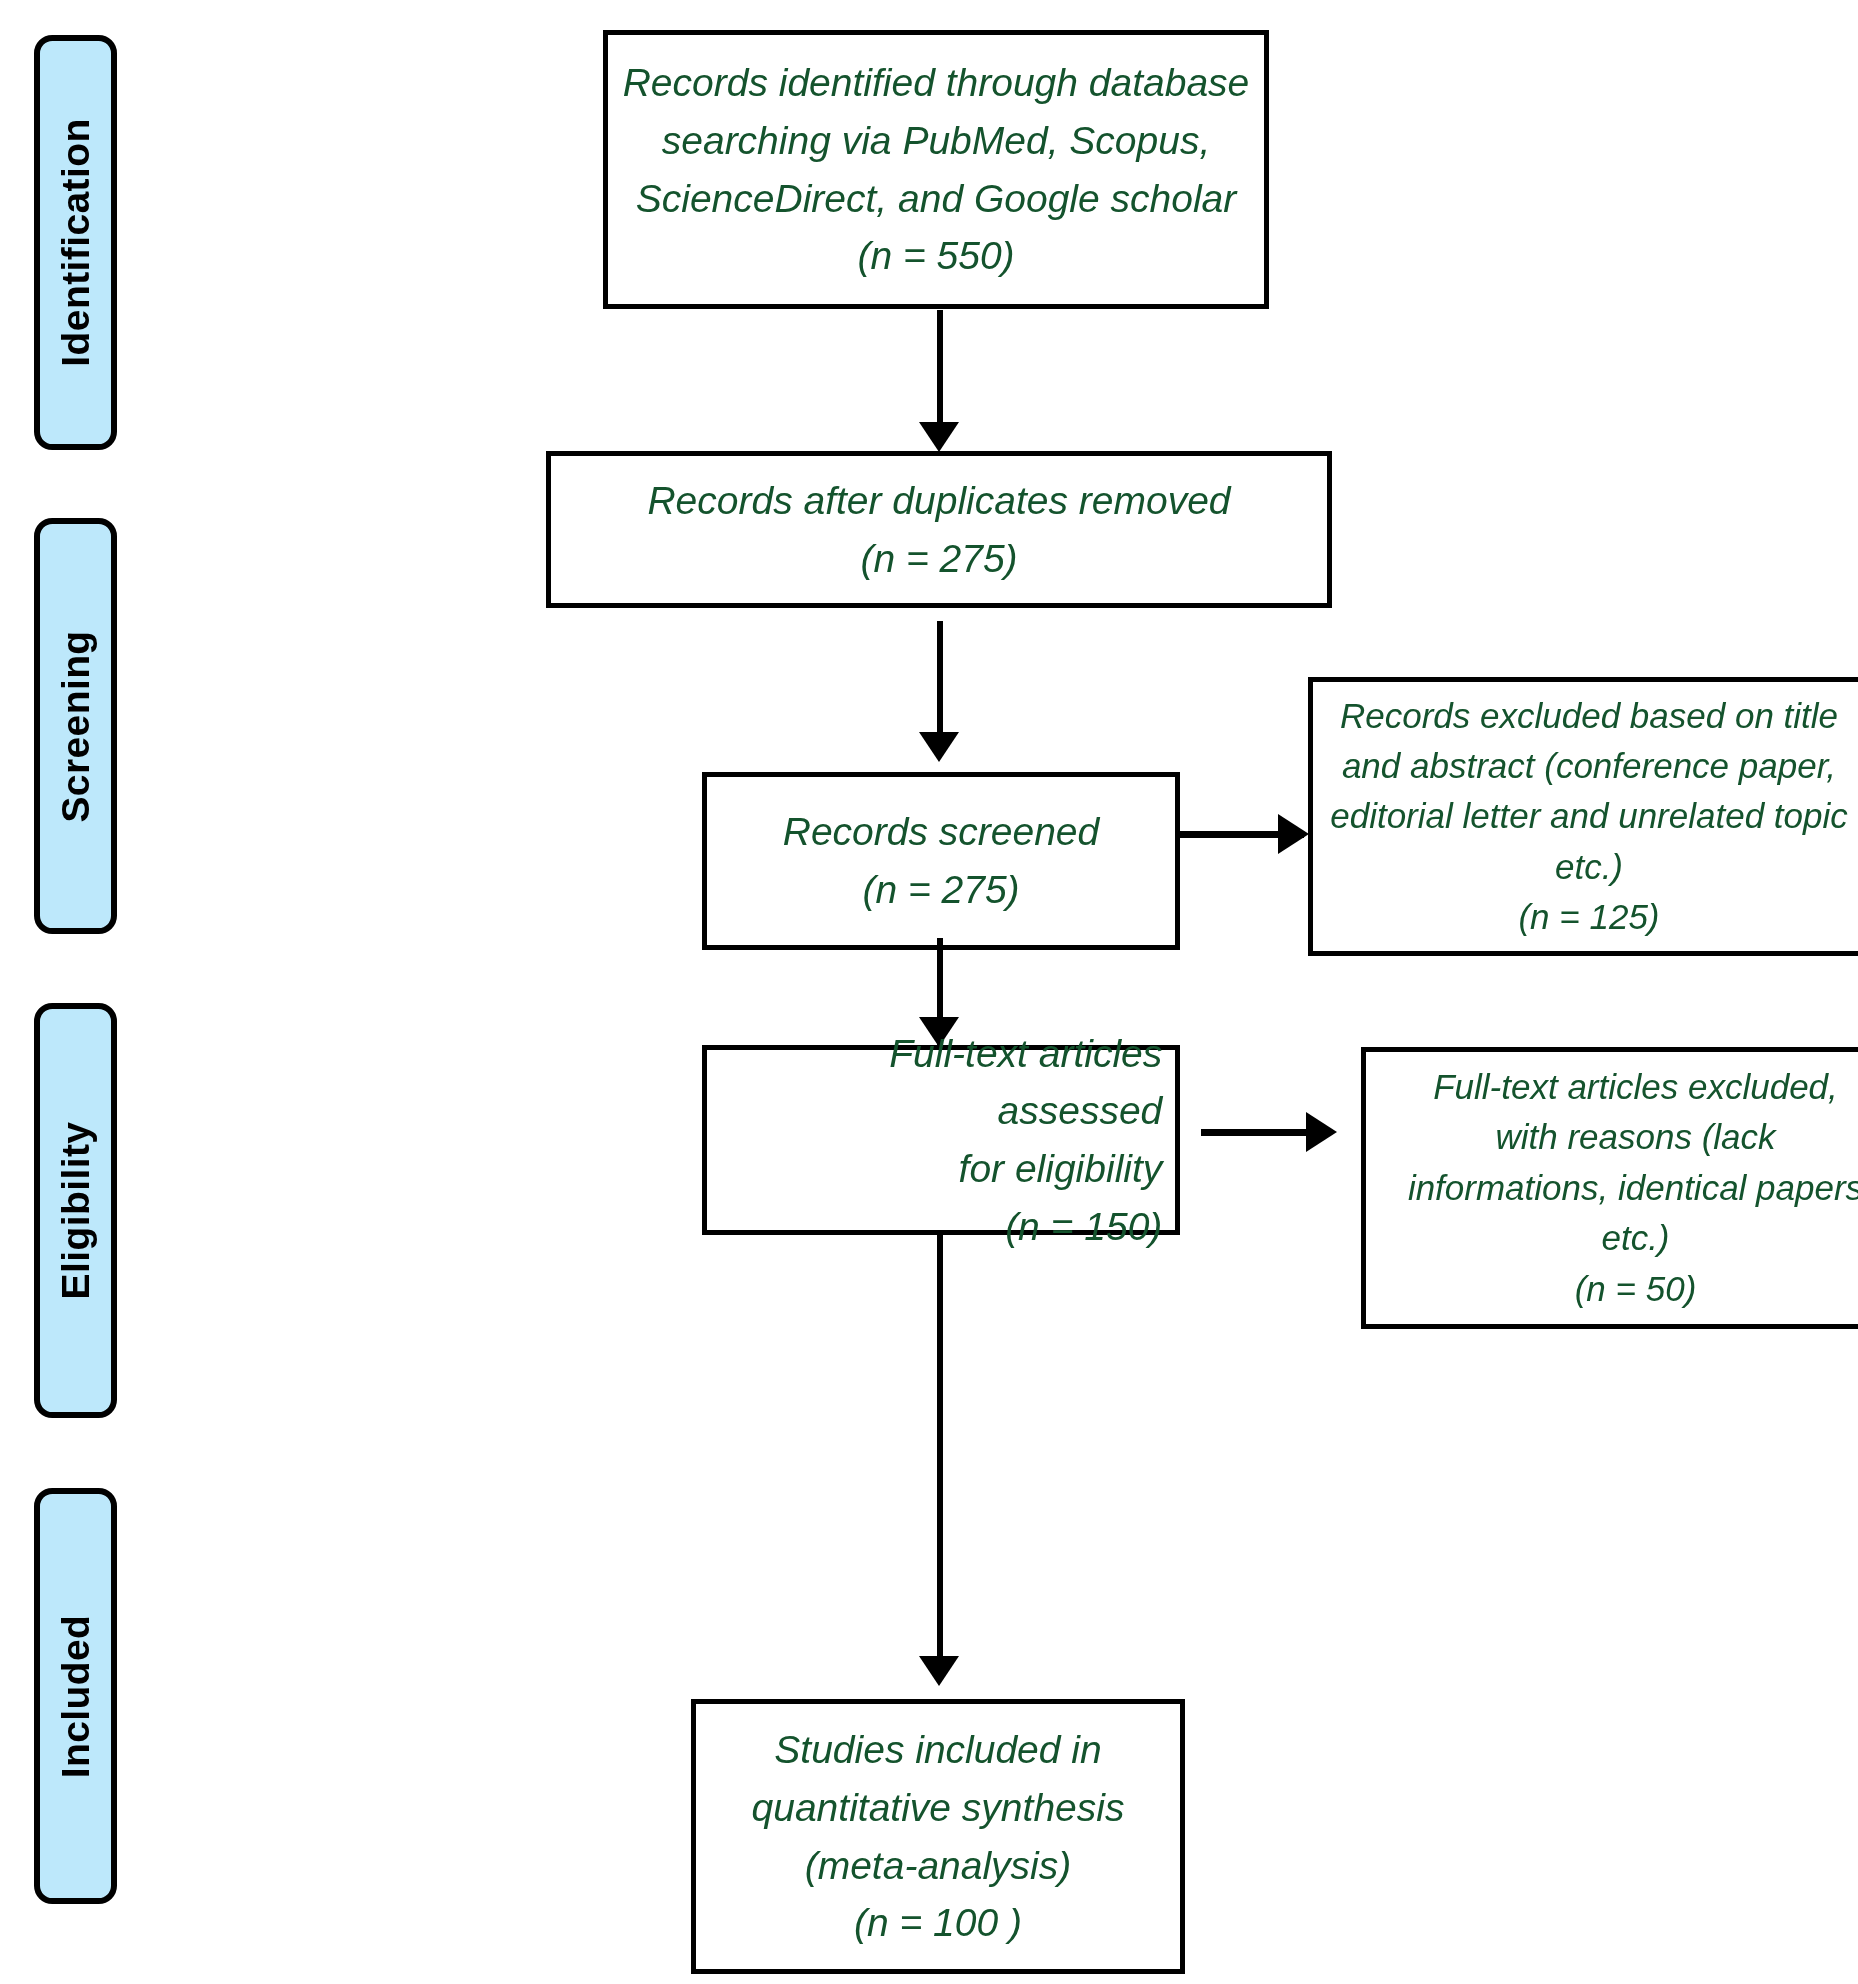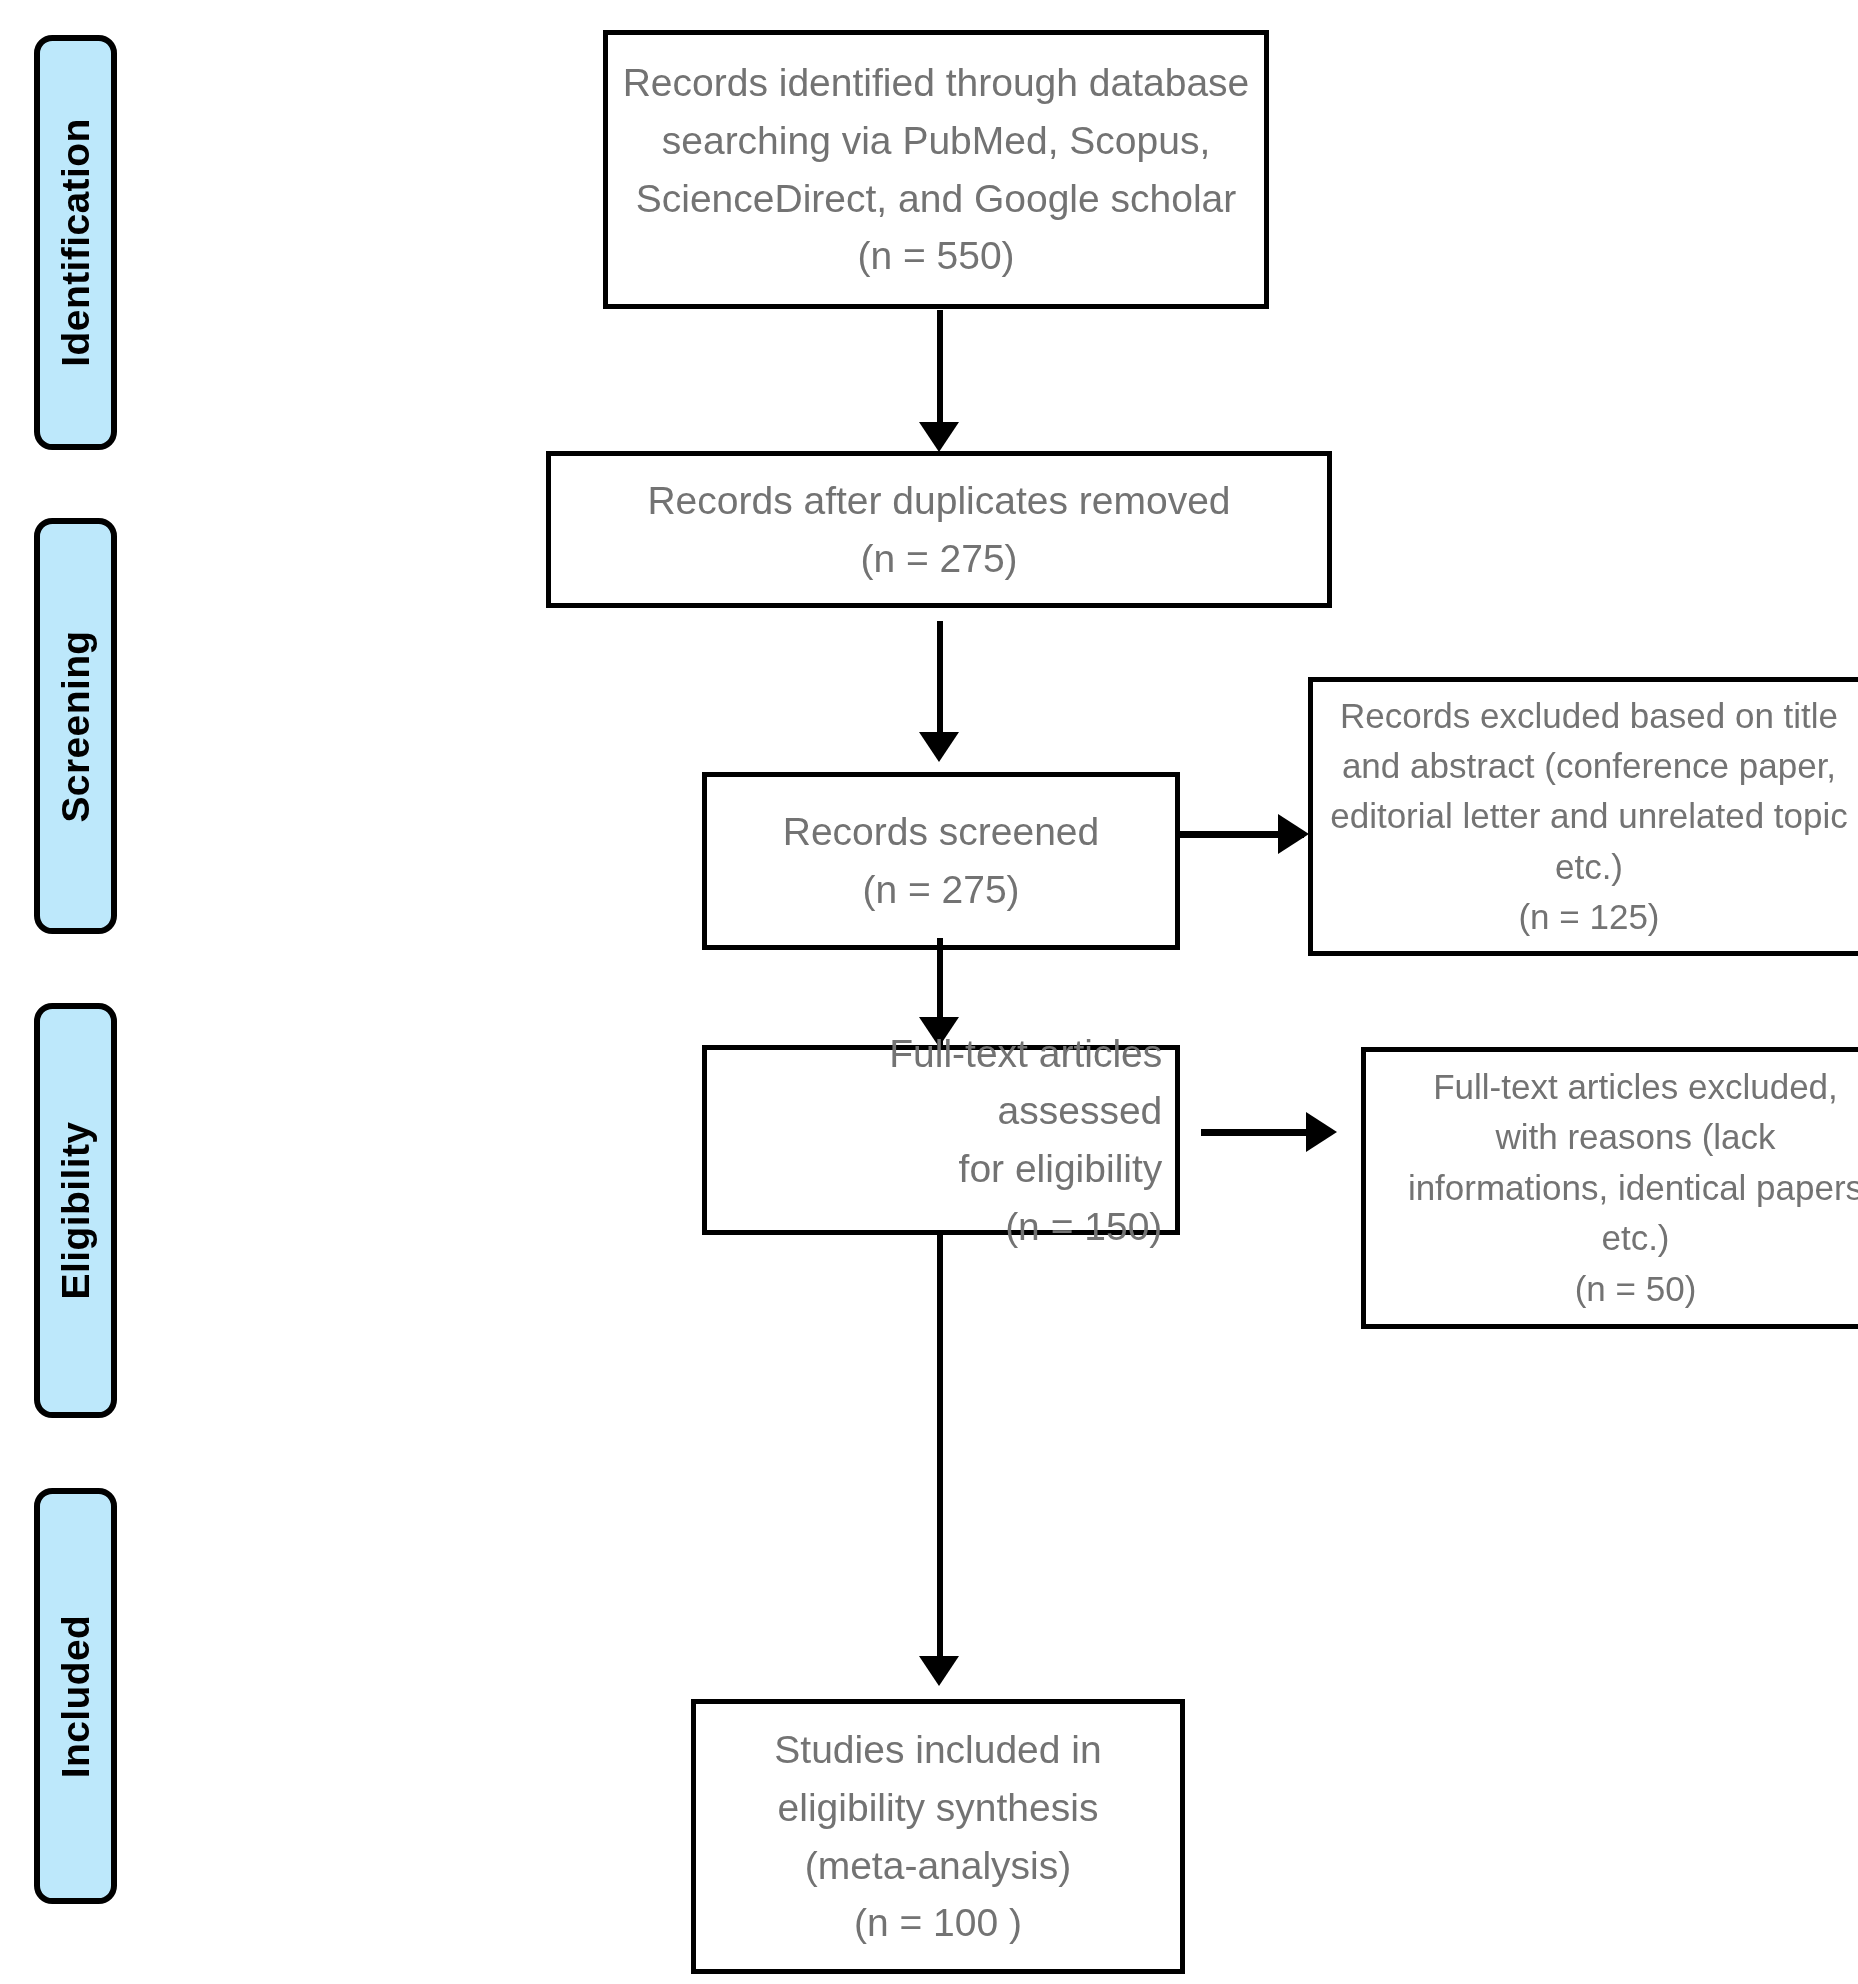--- a/index.html
+++ b/index.html
@@ -47,22 +47,23 @@
     background: #ffffff;
     border: 5.6px solid #000000;
     box-sizing: border-box;
     display: flex;
     align-items: center;
     justify-content: center;
     text-align: center;
     font-family: "Liberation Sans", sans-serif;
     font-size: 39px;
     line-height: 1.48;
-    color: #737373;
+    color: #14532d;
     padding: 5.6px 12.7px;
+    font-style: italic;
   }
   .flow-box .box-text {
     white-space: pre-line;
     width: 100%;
   }
   
   .flow-box.no-right-border {
     border-right: none;
   }
   .flow-box.small-text {
@@ -171,19 +172,19 @@
 informations, identical papers
 etc.)
 (n =  50)</span>
   </div>
 
   <div class="v-line" style="left:937px; top:1235px; height:434px;"></div>
   <div class="arrow-down" style="left:919px; top:1656px;"></div>
 
   <div class="flow-box" style="left:691px; top:1699px; width:494px; height:275px;">
     <span class="box-text">Studies included in
-eligibility synthesis
+quantitative synthesis
 (meta-analysis)
 (n =  100 )</span>
   </div>
 
 </div>
 
 
 </body></html>

